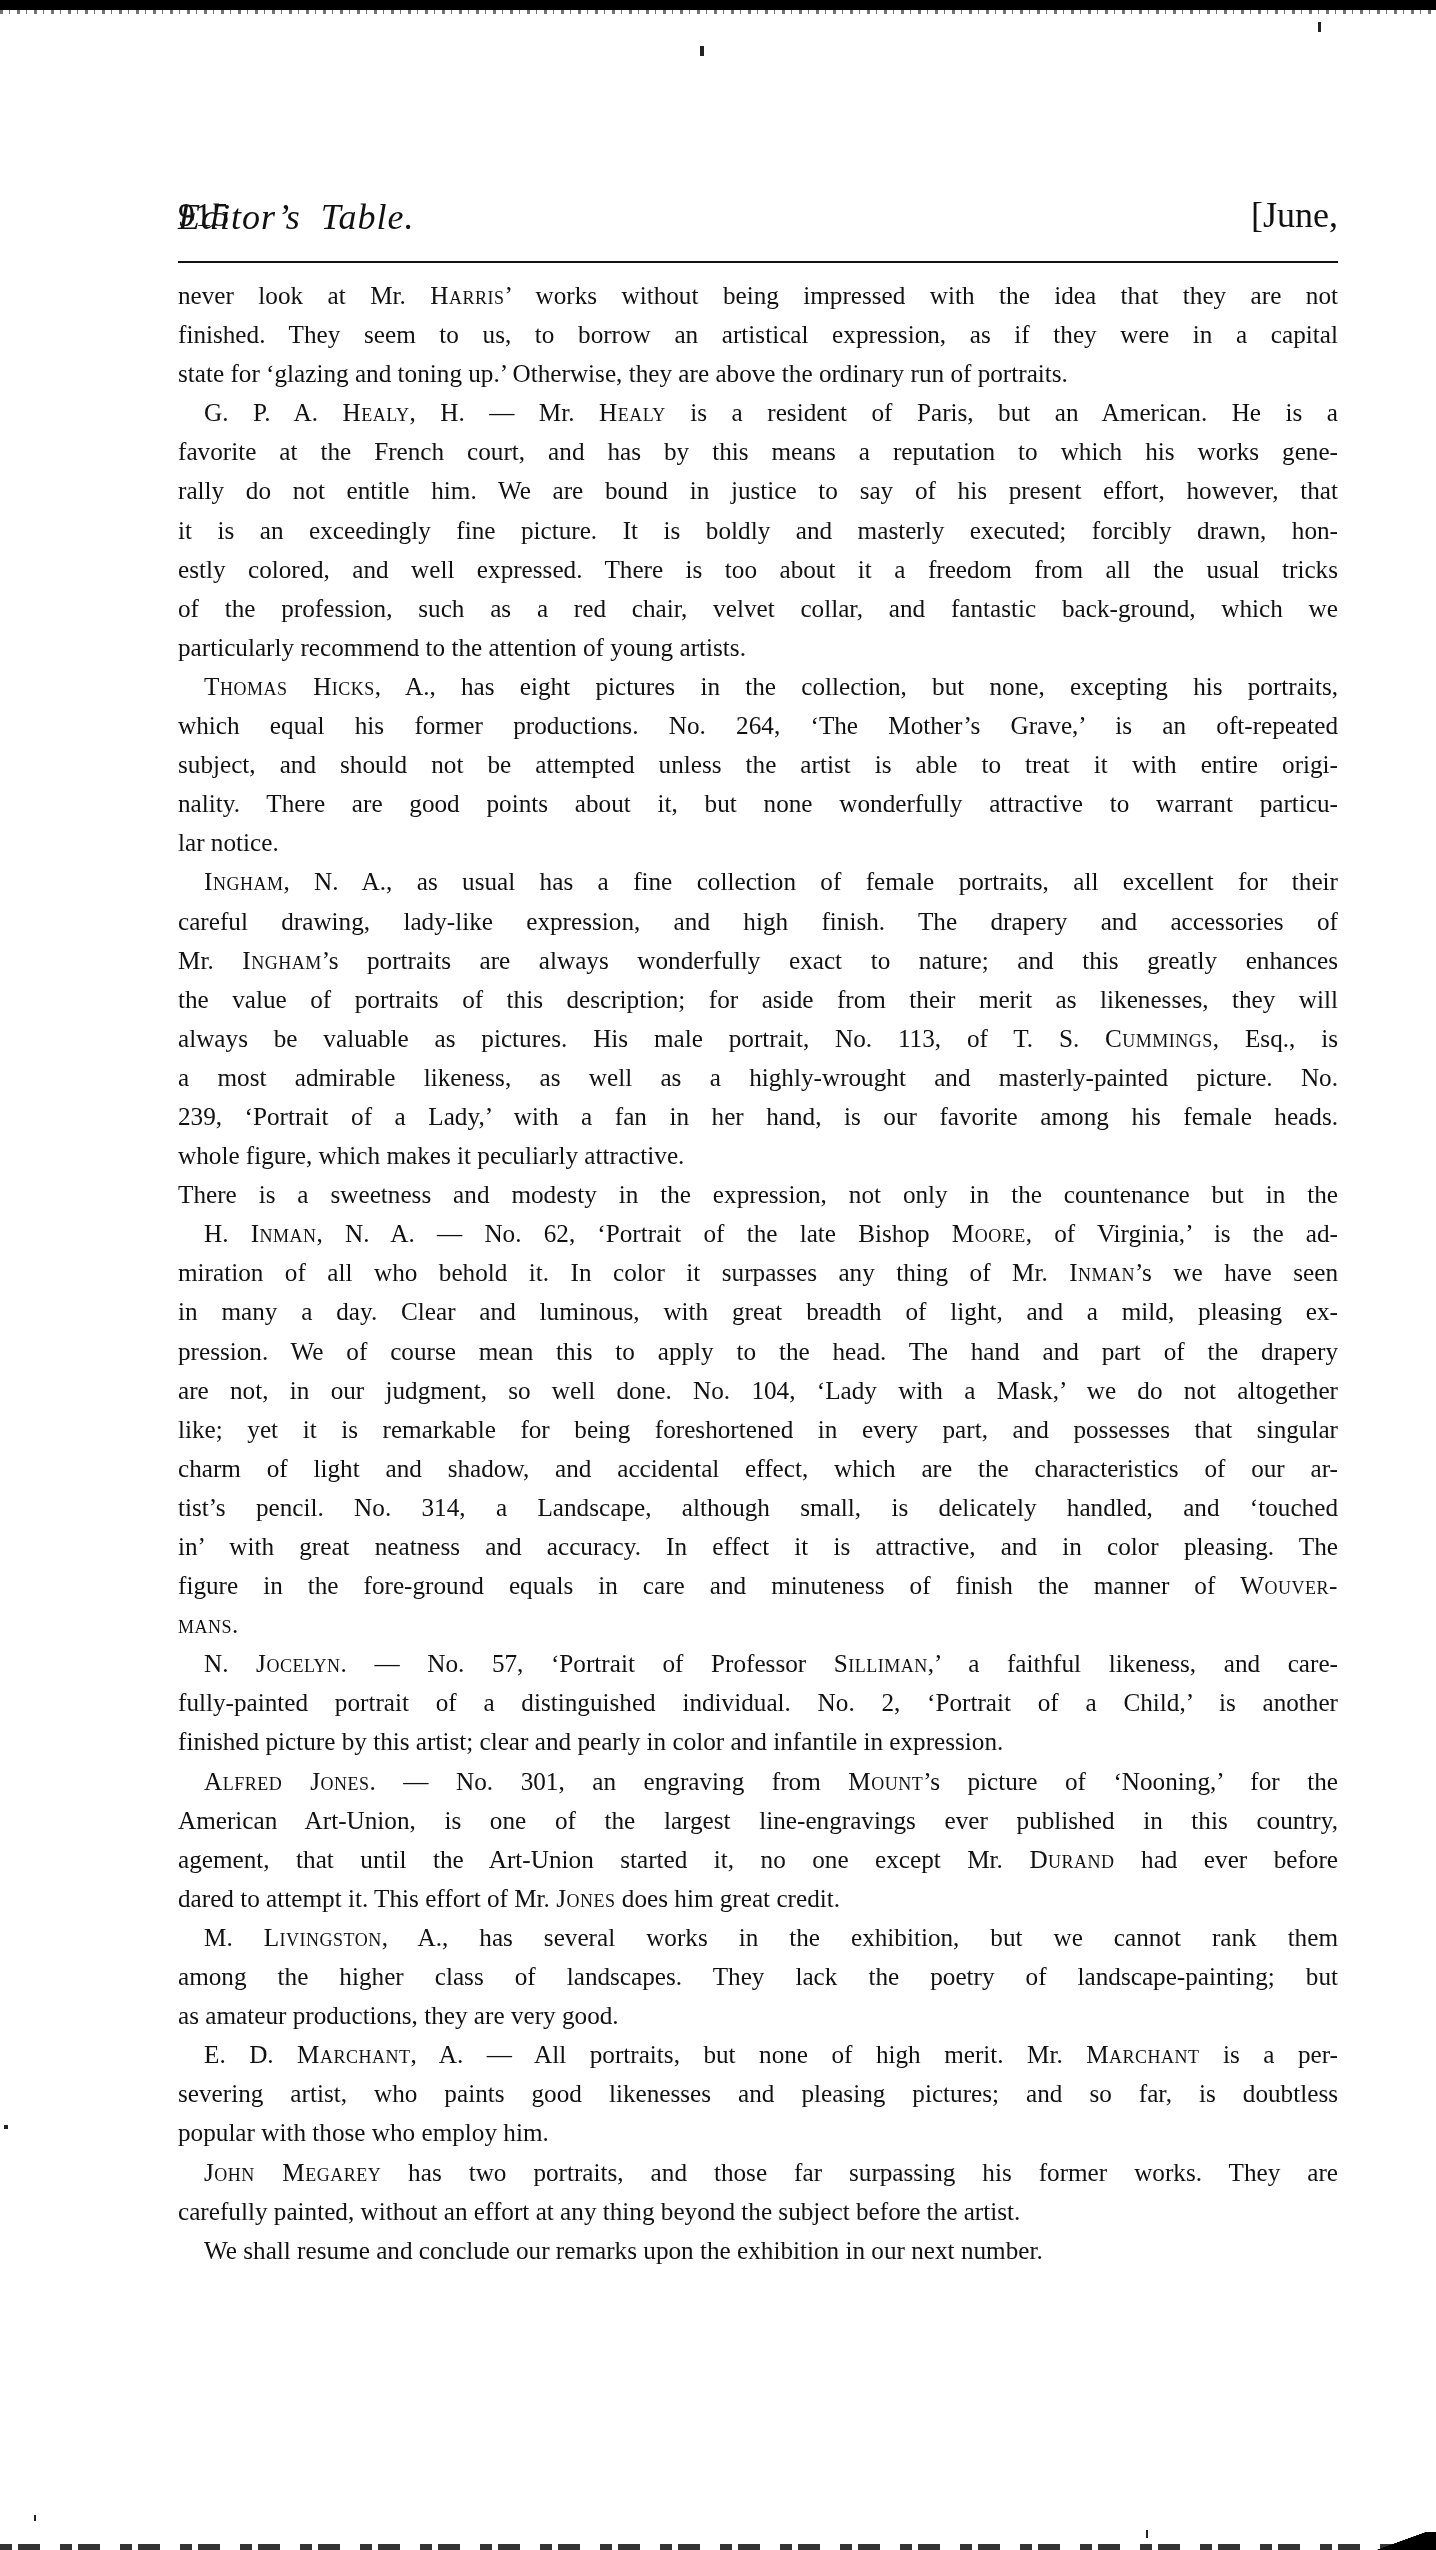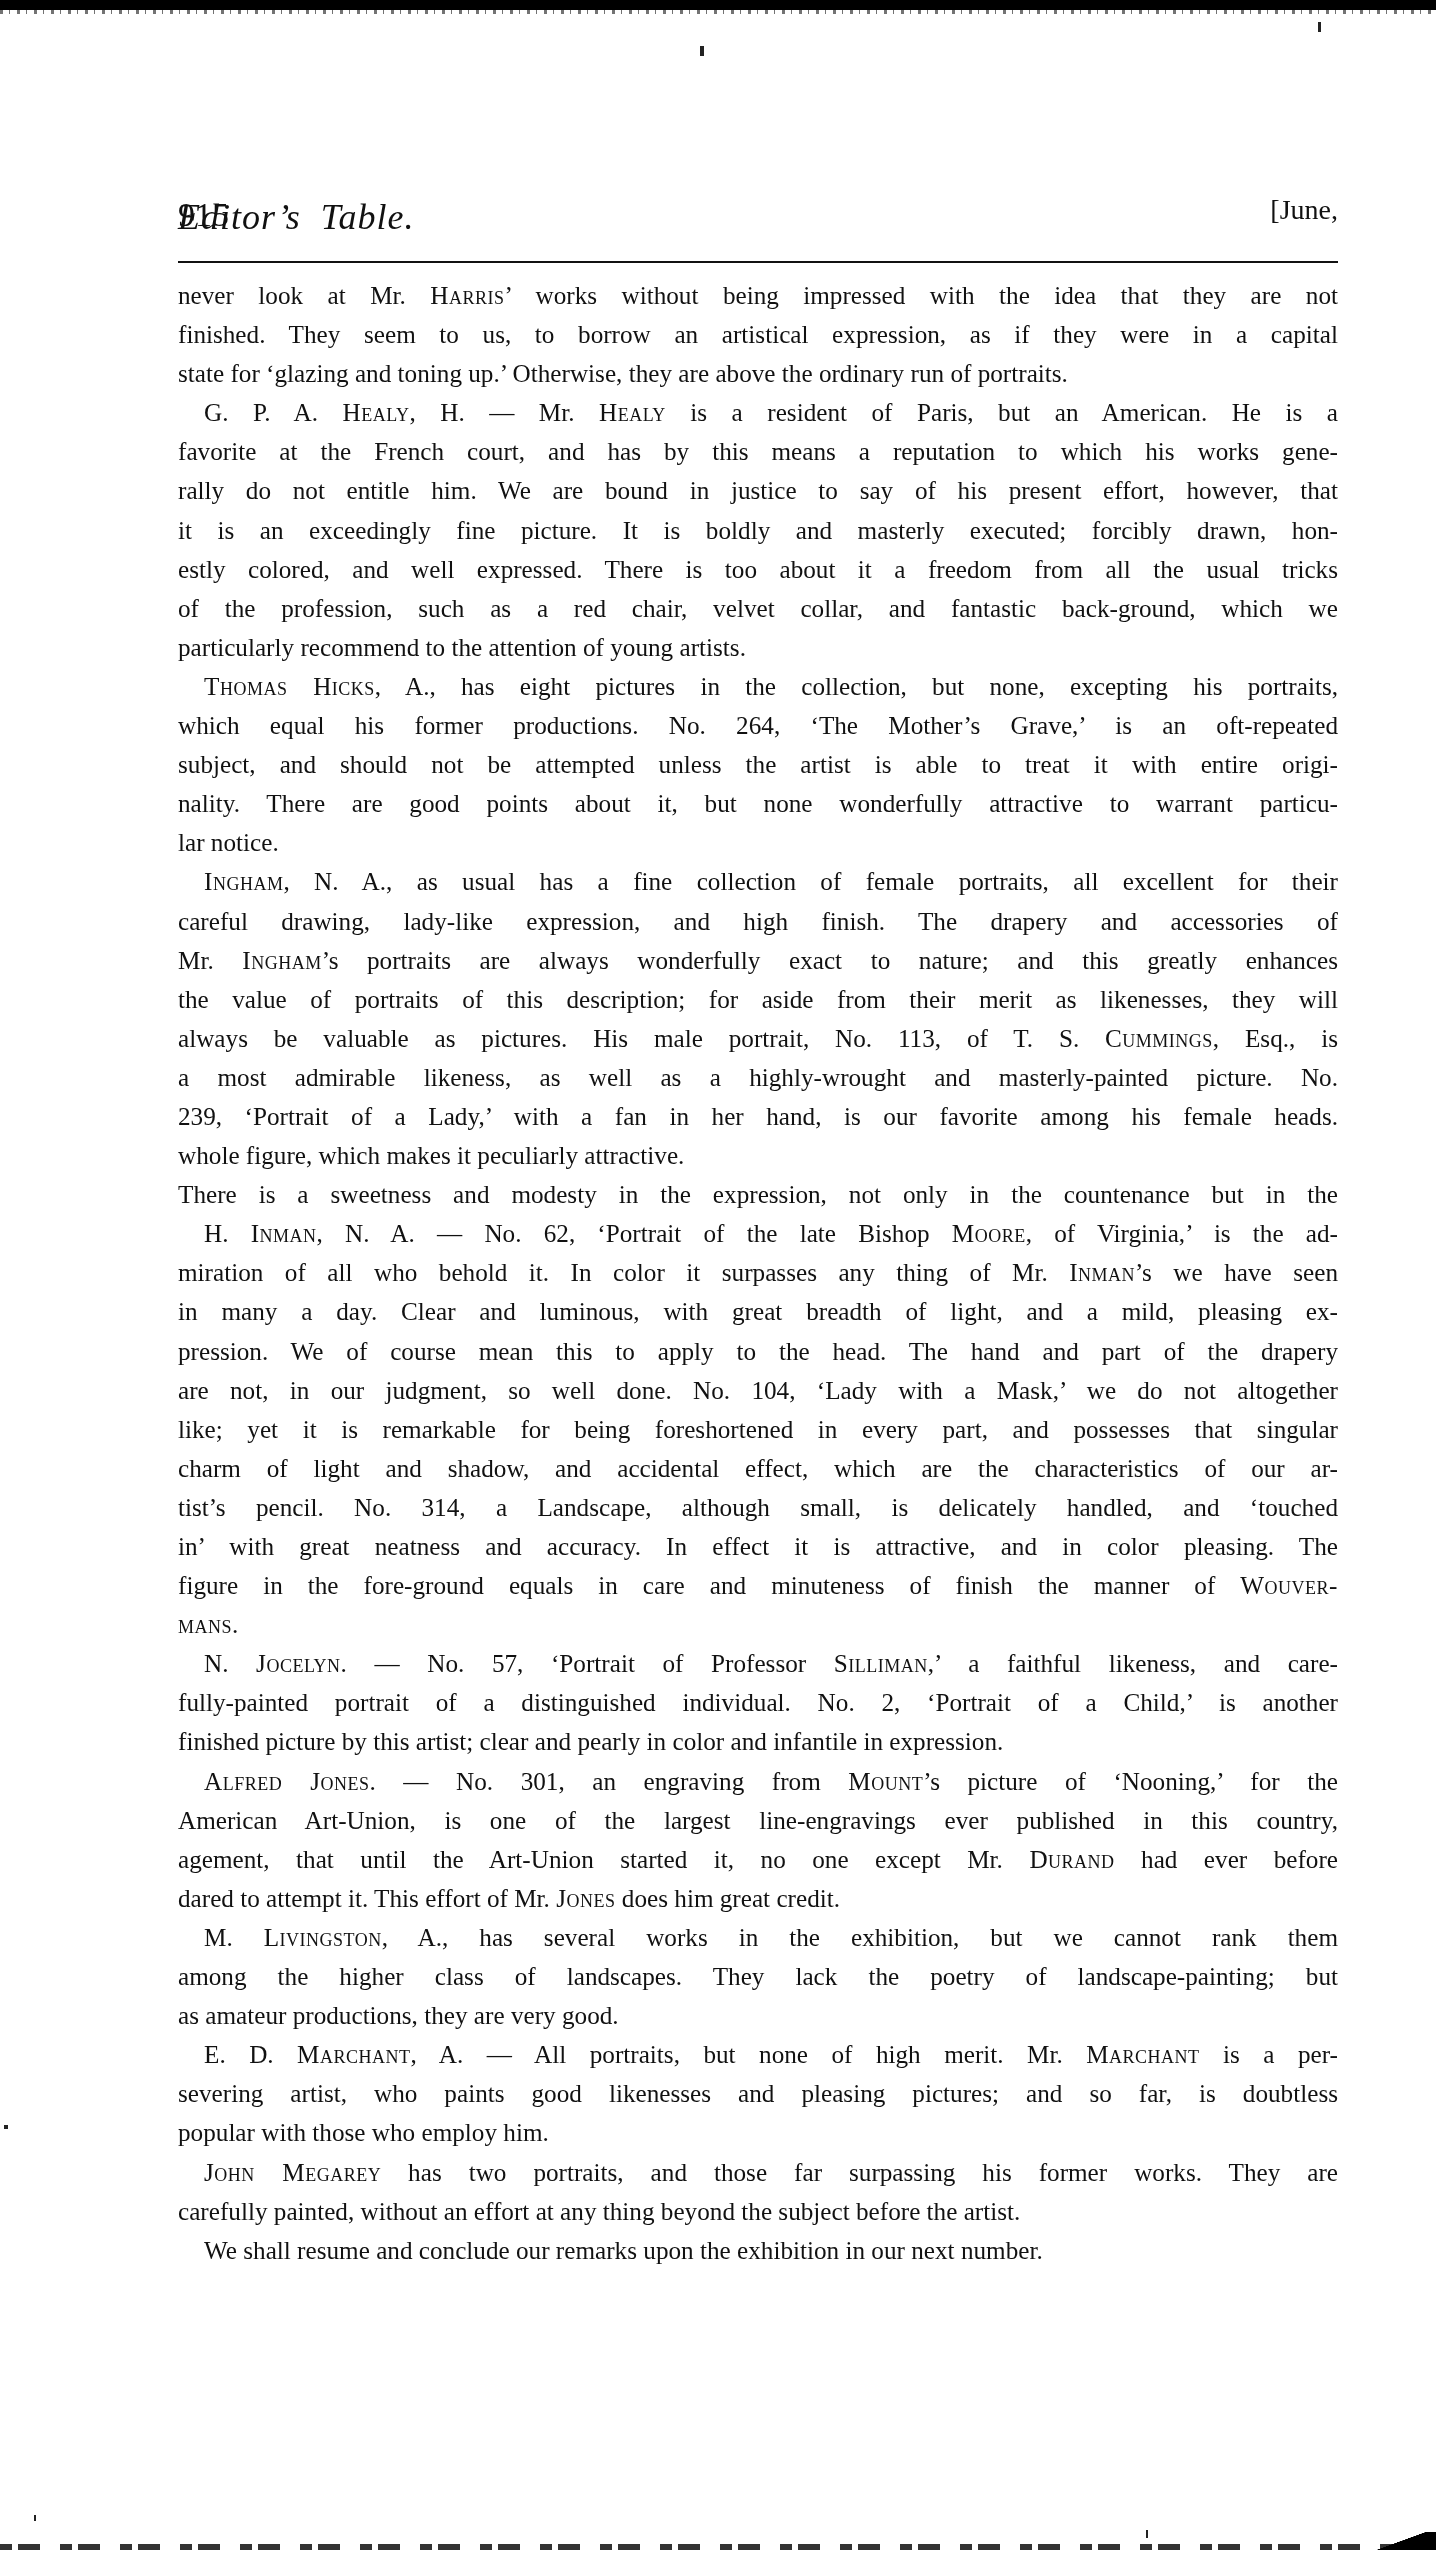--- a/index.html
+++ b/index.html
@@ -8,21 +8,21 @@
   .scan-top-fringe { position: absolute; left: 0; top: 10px; width: 1436px; height: 4px;
     background: repeating-linear-gradient(90deg, #000 0 3px, transparent 3px 9px, #000 9px 10px, transparent 10px 17px); opacity: .55; }
   .scan-bottom { position: absolute; left: 0; bottom: 0; width: 1436px; height: 6px;
     background: repeating-linear-gradient(90deg, #000 0 12px, transparent 12px 18px, #000 18px 40px, transparent 40px 60px); opacity: .8; }
   .scan-bottom-right { position: absolute; right: 0; bottom: 0; width: 60px; height: 18px; background: linear-gradient(160deg, transparent 45%, #000 46%); }
   .speck { position: absolute; width: 3px; height: 8px; background: #222; }
   .page { position: absolute; left: 178px; top: 190px; width: 1160px; }
   .running-head { position: relative; height: 60px; }
   .page-number { position: absolute; left: 0; top: 6px; font-size: 34px; }
   .section-title { position: absolute; left: 0; right: 0; top: 6px; font-size: 36px; font-style: italic; letter-spacing: 1px; word-spacing: 10px; }
-  .date-mark { position: absolute; right: 0; top: 4px; font-size: 28px; }
+  .date-mark { position: absolute; right: 0; top: 4px; font-size: 36px; }
   .rule { position: absolute; left: 0; top: 71px; width: 1160px; height: 2px; background: #111; }
   .body-text { position: absolute; left: 0; top: 86px; width: 1160px; font-size: 25.2px; line-height: 39.1px; }
   .para { margin: 0; }
   .line { display: block; white-space: nowrap; text-align: justify; text-align-last: justify; height: 39.1px; }
   .line.last { text-align-last: left; }
   .line.indent { padding-left: 26px; }
   .sc { font-variant: small-caps; letter-spacing: .5px; margin-top: 36px; }
 </style>
 </head>
 <body>

